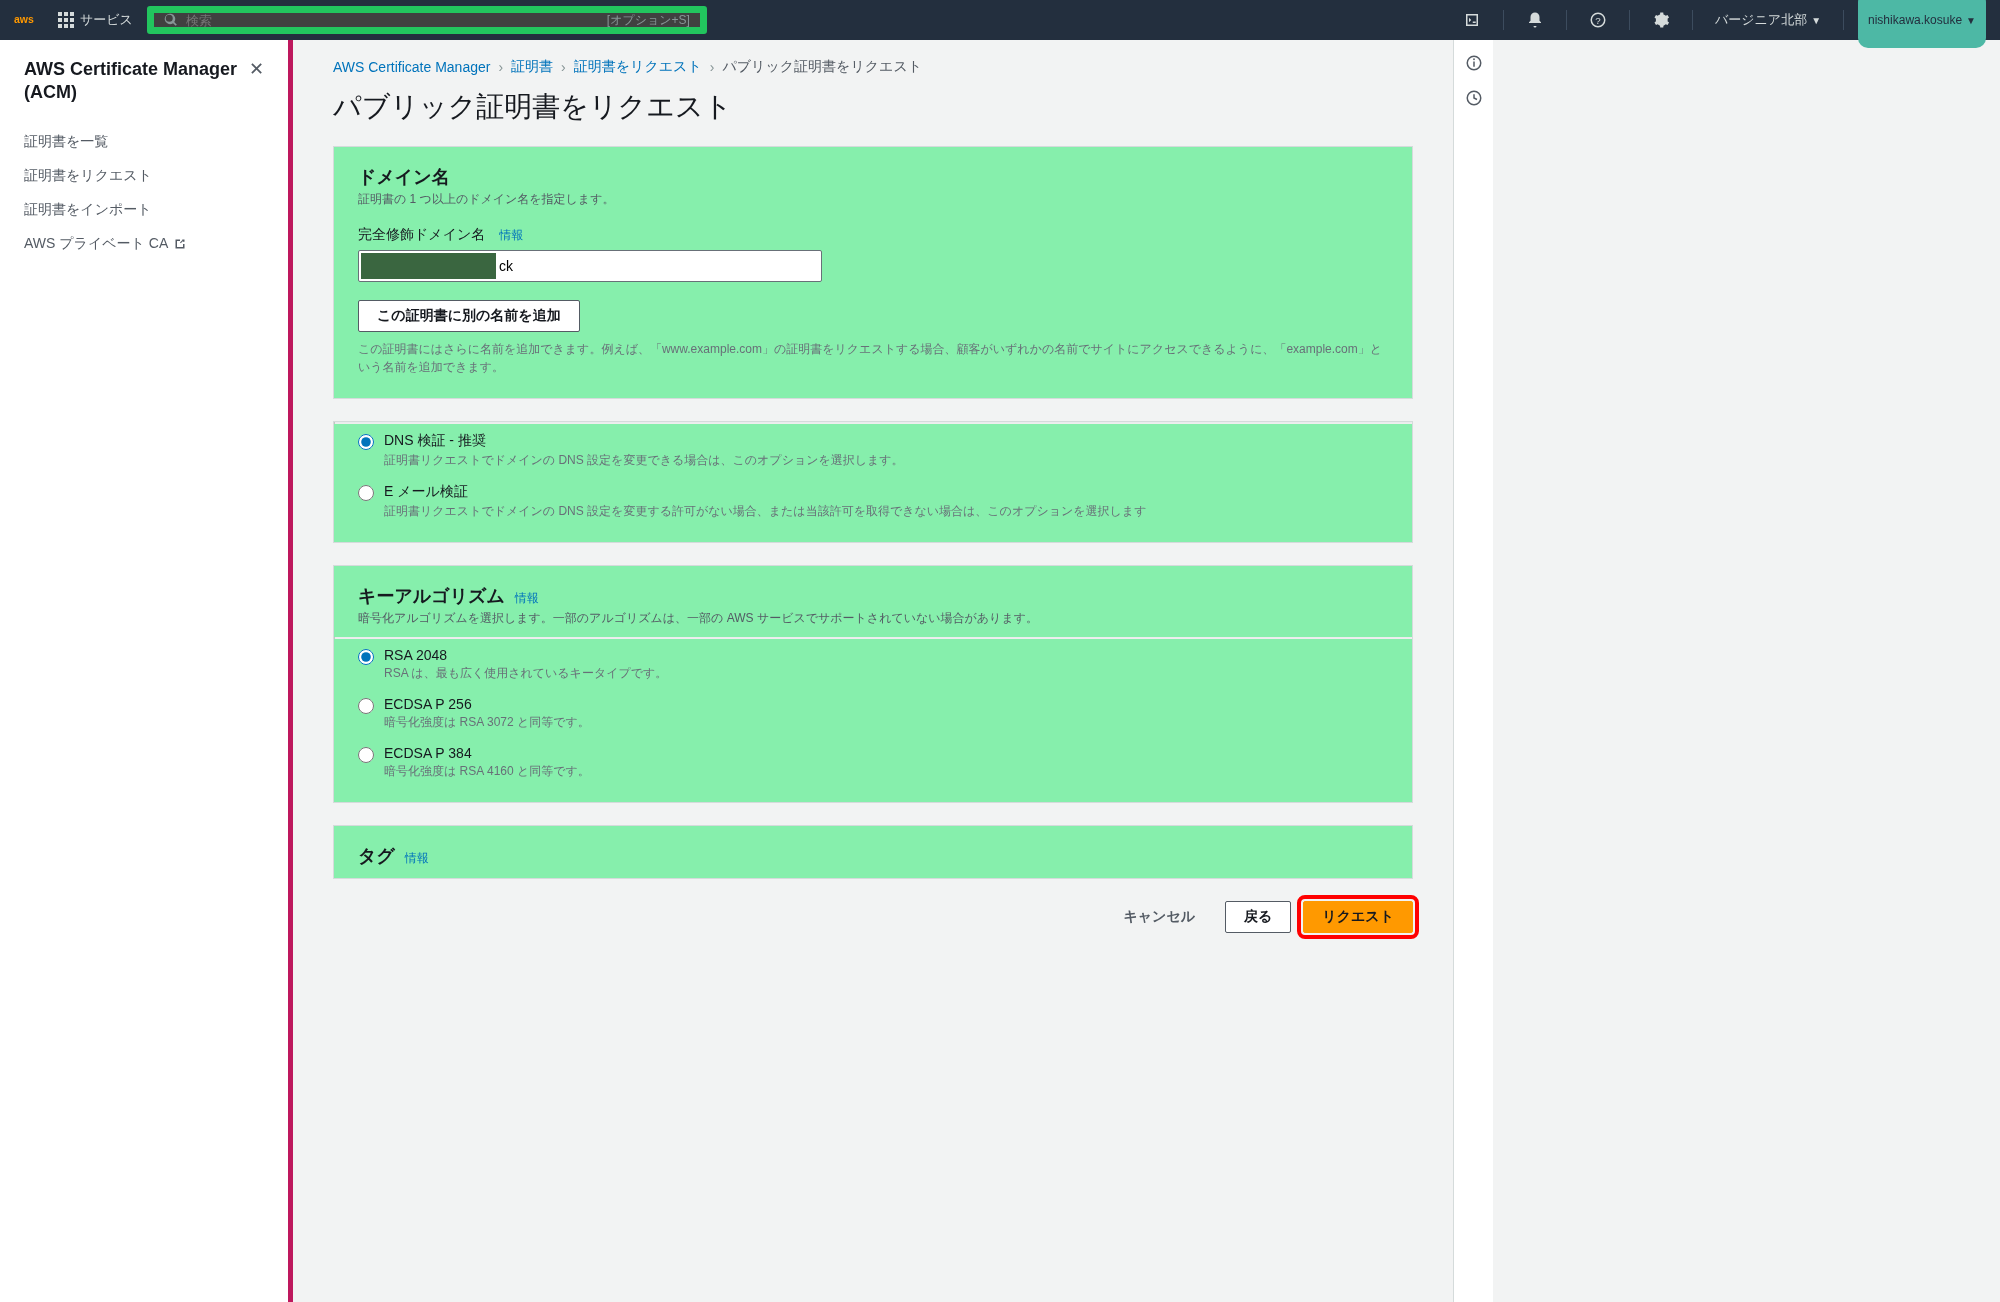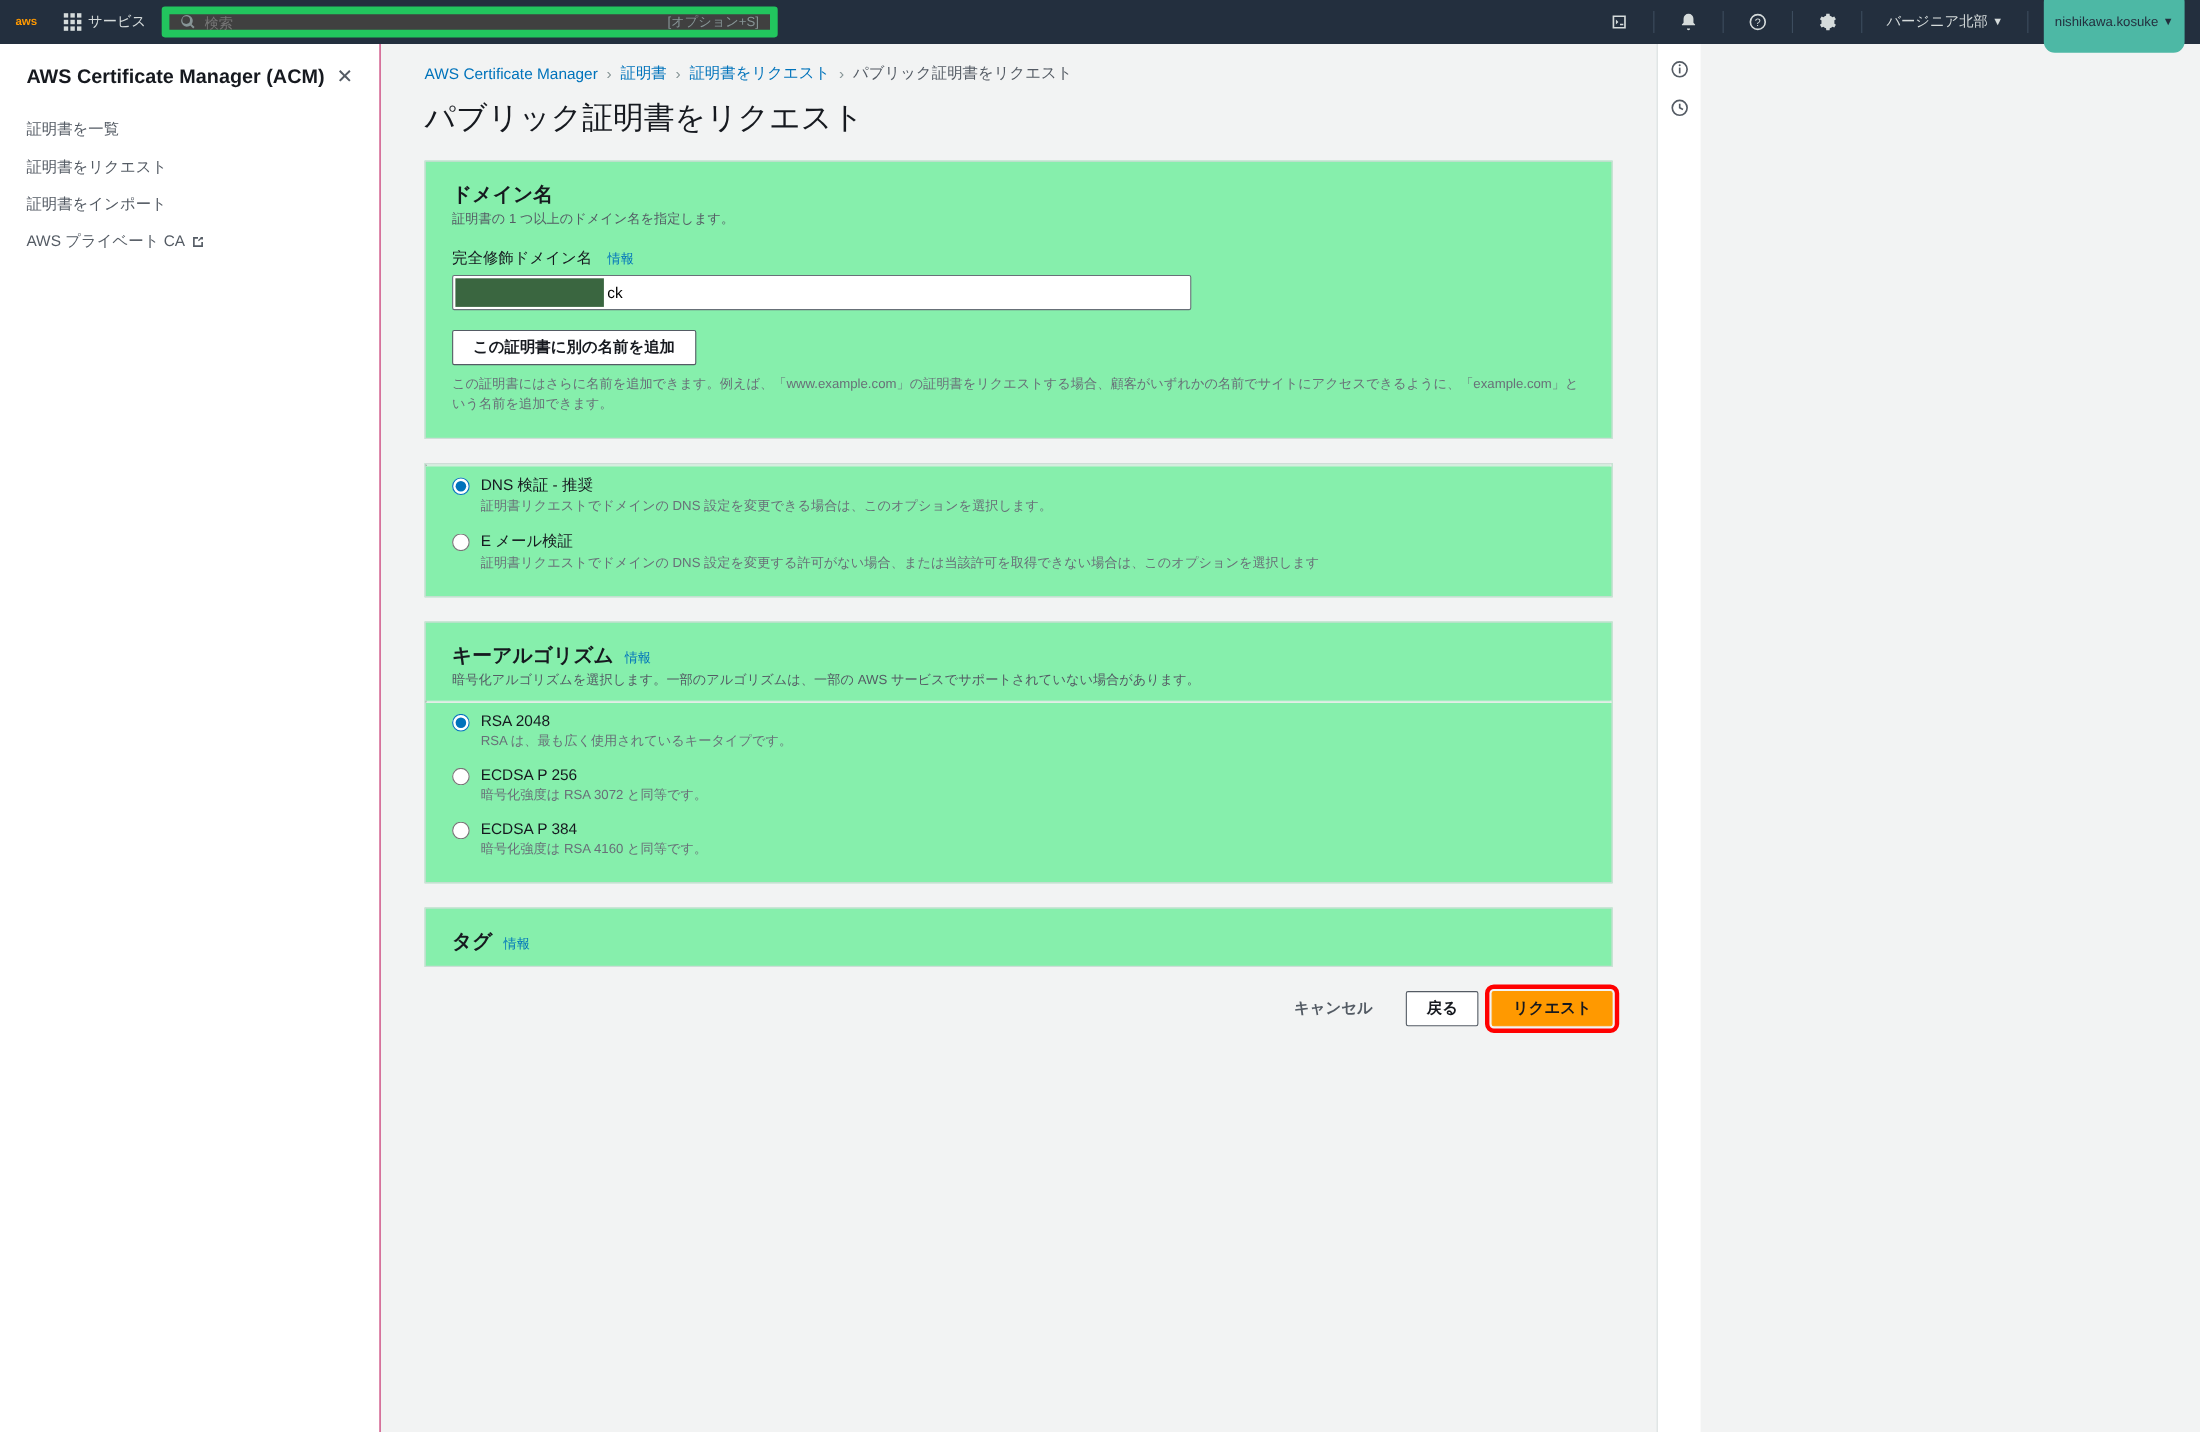--- a/index.html
+++ b/index.html
@@ -19,21 +19,21 @@
 .nav-spacer { flex: 1; }
 .nav-icon { color: #d5dbdb; cursor: pointer; display: flex; align-items: center; padding: 0 8px; height: 40px; }
 .nav-icon svg { width: 18px; height: 18px; fill: currentColor; }
 .nav-divider { width: 1px; height: 20px; background: #3c4c5e; }
 .region-btn { color: #d5dbdb; font-size: 13px; display: flex; align-items: center; gap: 4px; cursor: pointer; padding: 0 8px; }
 .user-badge { background: #4db8a5; color: #232f3e; font-size: 12px; padding: 21px 10px; border-radius: 10px; display: flex; align-items: center; gap: 4px; cursor: pointer; }
 .caret { font-size: 10px; }
 
 
 .layout { display: flex; min-height: calc(100vh - 40px); }
-.sidebar { width: 346px; background: #fff; border-right: 1px solid #be185d; padding: 0; }
+.sidebar { width: 293px; background: #fff; border-right: 5px solid #be185d; padding: 0; }
 .sidebar-header { display: flex; justify-content: space-between; align-items: flex-start; padding: 18px 24px 14px; }
 .sidebar-title { font-size: 18px; font-weight: bold; line-height: 1.3; }
 .close-sidebar { cursor: pointer; font-size: 18px; color: #545b64; }
 .sidebar-nav { padding: 6px 0; }
 .sidebar-item { padding: 8px 24px; color: #545b64; font-size: 14px; cursor: pointer; display: flex; align-items: center; gap: 6px; }
 .ext-icon { width: 12px; height: 12px; }
 
 .main { flex: 1; padding: 18px 40px 40px; max-width: 1160px; }
 
 
@@ -50,21 +50,21 @@
 
 .panel { background: #86efac; border: 1px solid #d5dbdb; border-radius: 0; margin-bottom: 22px; }
 .panel-header { padding: 18px 24px 10px; }
 .panel-title { font-size: 18px; font-weight: bold; display: inline; }
 .info-link { color: #0073bb; font-size: 12px; font-weight: normal; margin-left: 6px; cursor: pointer; }
 .panel-desc { color: #545b64; font-size: 12px; margin-top: 2px; }
 .panel-body { padding: 8px 24px 22px; }
 .panel-divider { border-top: 1px solid #eaeded; margin: 0; }
 
 .field-label { font-size: 14px; margin-bottom: 6px; display: flex; align-items: flex-end; gap: 8px; }
-.text-input { width: 672px; height: 32px; border: 1px solid #687078; border-radius: 2px; padding: 0 8px; font-size: 14px; }
+.text-input { width: 464px; height: 32px; border: 1px solid #687078; border-radius: 2px; padding: 0 8px; font-size: 14px; }
 .domain-input-wrap { position: relative; width: 580px; }
 .redacted-block { position: absolute; left: 3px; top: 3px; bottom: 3px; width: 135px; background: #3a6640; }
 .domain-input-wrap input { padding-left: 140px; }
 
 .btn { border: 1px solid #545b64; background: #fff; color: #16191f; padding: 6px 18px; font-size: 14px; border-radius: 2px; cursor: pointer; font-weight: bold; }
 .btn-primary { background: #ff9900; border-color: #ff9900; color: #16191f; }
 .btn-link { background: none; border: none; color: #545b64; font-weight: bold; cursor: pointer; font-size: 14px; padding: 6px 18px; }
 
 .help-text { color: #687078; font-size: 12px; margin-top: 8px; line-height: 1.5; }
 

